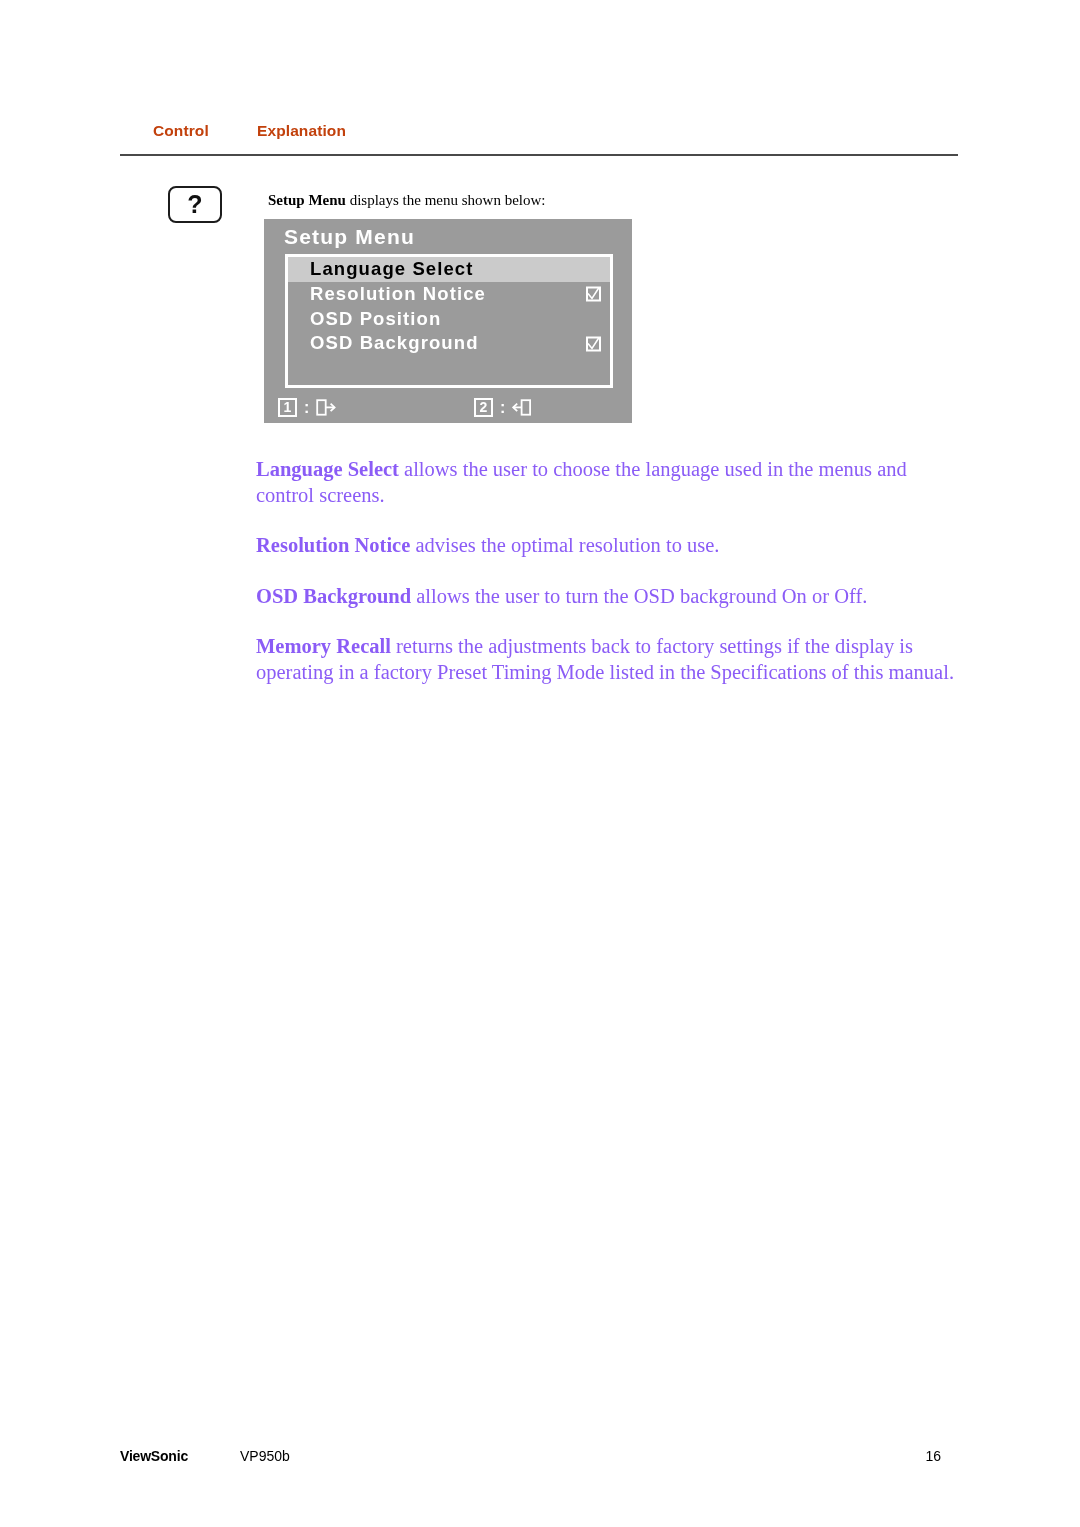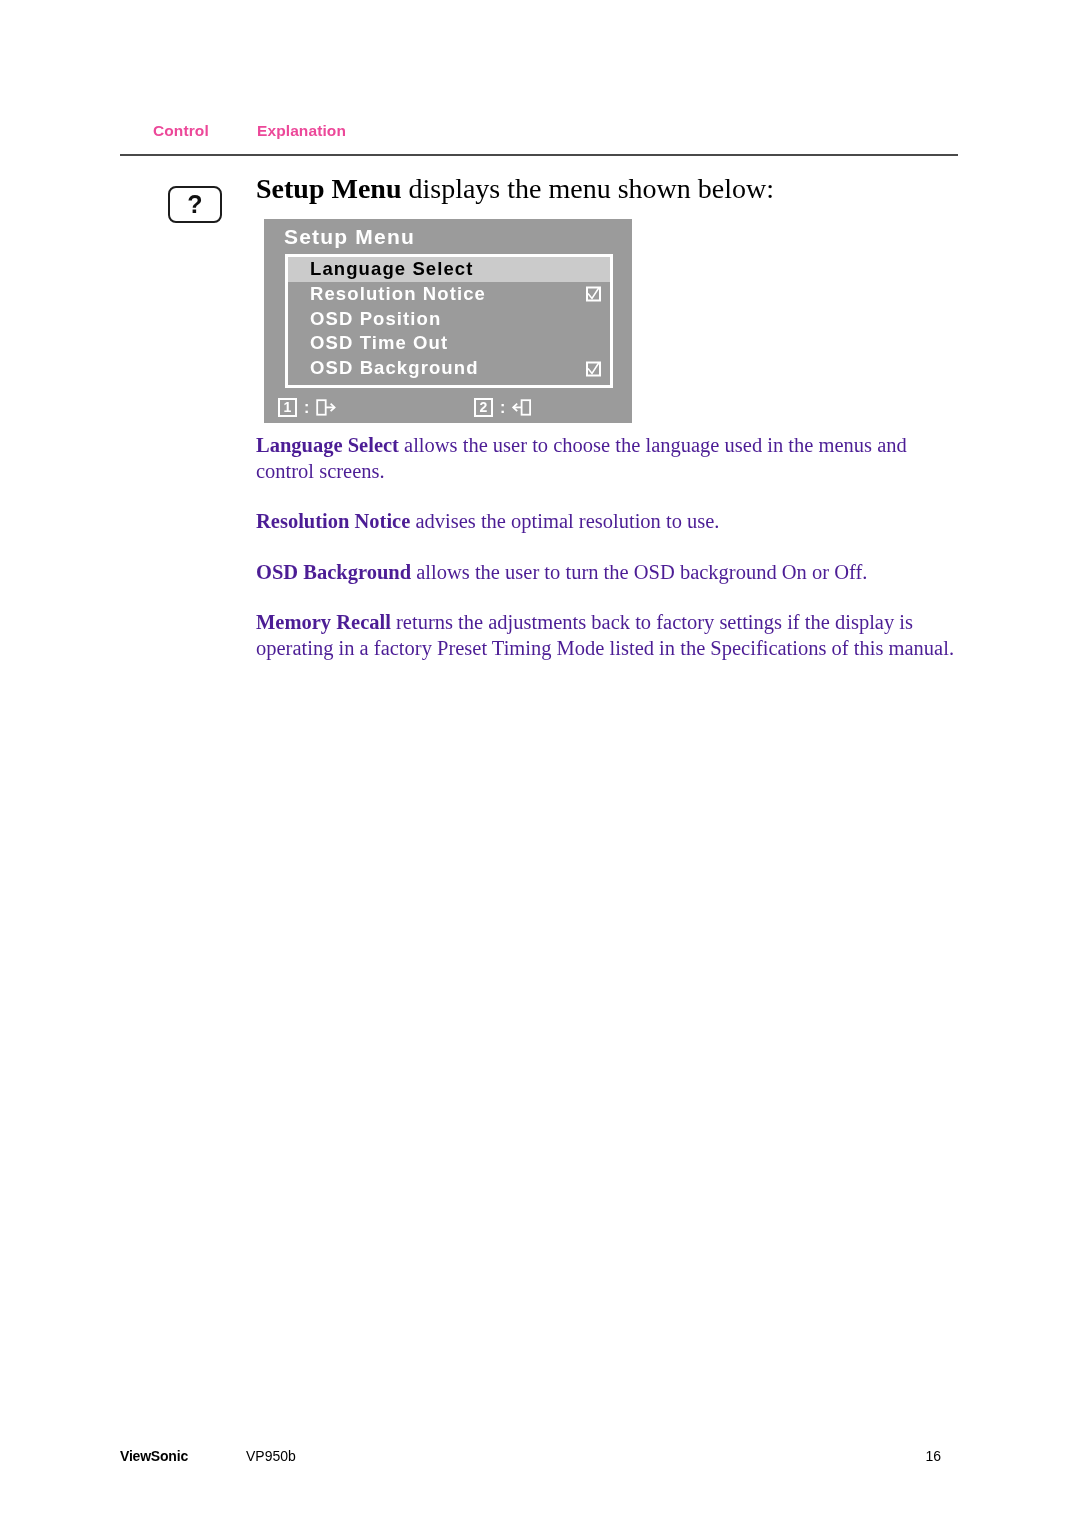--- a/index.html
+++ b/index.html
@@ -19,21 +19,21 @@
   
   .col-headers {
     position: absolute;
     left: 120px;
     top: 122px;
     width: 840px;
     height: 22px;
     font-family: "Liberation Sans", sans-serif;
     font-weight: bold;
     font-size: 15.5px;
-    color: #ec4899;
+    color: #c2410c;
   }
   .col-headers .h-control {
     position: absolute;
     left: 33px;
     top: 0;
     letter-spacing: 0.1px;
   }
   .col-headers .h-explanation {
     position: absolute;
     left: 137px;
@@ -81,30 +81,30 @@
     position: absolute;
     left: 256px;
     top: 176px;
     width: 706px;
   }
   p.para {
     margin: 0 0 25px 0;
     font-size: 20.5px;
     line-height: 25.5px;
     text-align: left;
-    color: #4c1d95;
+    color: #8b5cf6;
   }
   p.para.tight {
     margin-bottom: 0;
   }
   p.para b { font-weight: bold; }
 
   .intro-line {
-    margin: 0;
-    font-size: 28px;
+    margin: 12px;
+    font-size: 15px;
     line-height: 25px;
   }
 
   
   .osd {
     position: absolute;
     left: 264px;
     top: 219px;
     width: 368px;
     height: 204px;
@@ -219,21 +219,21 @@
   }
   .page-footer .brand {
     position: absolute;
     left: 0;
     top: 0;
     font-weight: bold;
     letter-spacing: -0.2px;
   }
   .page-footer .model {
     position: absolute;
-    left: 126px;
+    left: 120px;
     top: 0;
     font-weight: normal;
   }
   .page-footer .pagenum {
     position: absolute;
     right: 17px;
     top: 0;
     font-weight: normal;
   }
 </style>
@@ -294,23 +294,20 @@
         <svg viewBox="0 0 13 13" aria-hidden="true">
           <path d="M1 6 L5 11 L12 0" stroke="#ffffff" stroke-width="1.6" fill="none"></path>
         </svg>
       </span>
     </div>
 
     <div class="osd-row">
       <span>OSD Position</span>
     </div>
 
-    <div class="osd-row">
-      <span>OSD Time Out</span>
-    </div>
 
     <div class="osd-row">
       <span>OSD Background</span>
       <span class="osd-check">
         <svg viewBox="0 0 13 13" aria-hidden="true">
           <path d="M1 6 L5 11 L12 0" stroke="#ffffff" stroke-width="1.6" fill="none"></path>
         </svg>
       </span>
     </div>
 

